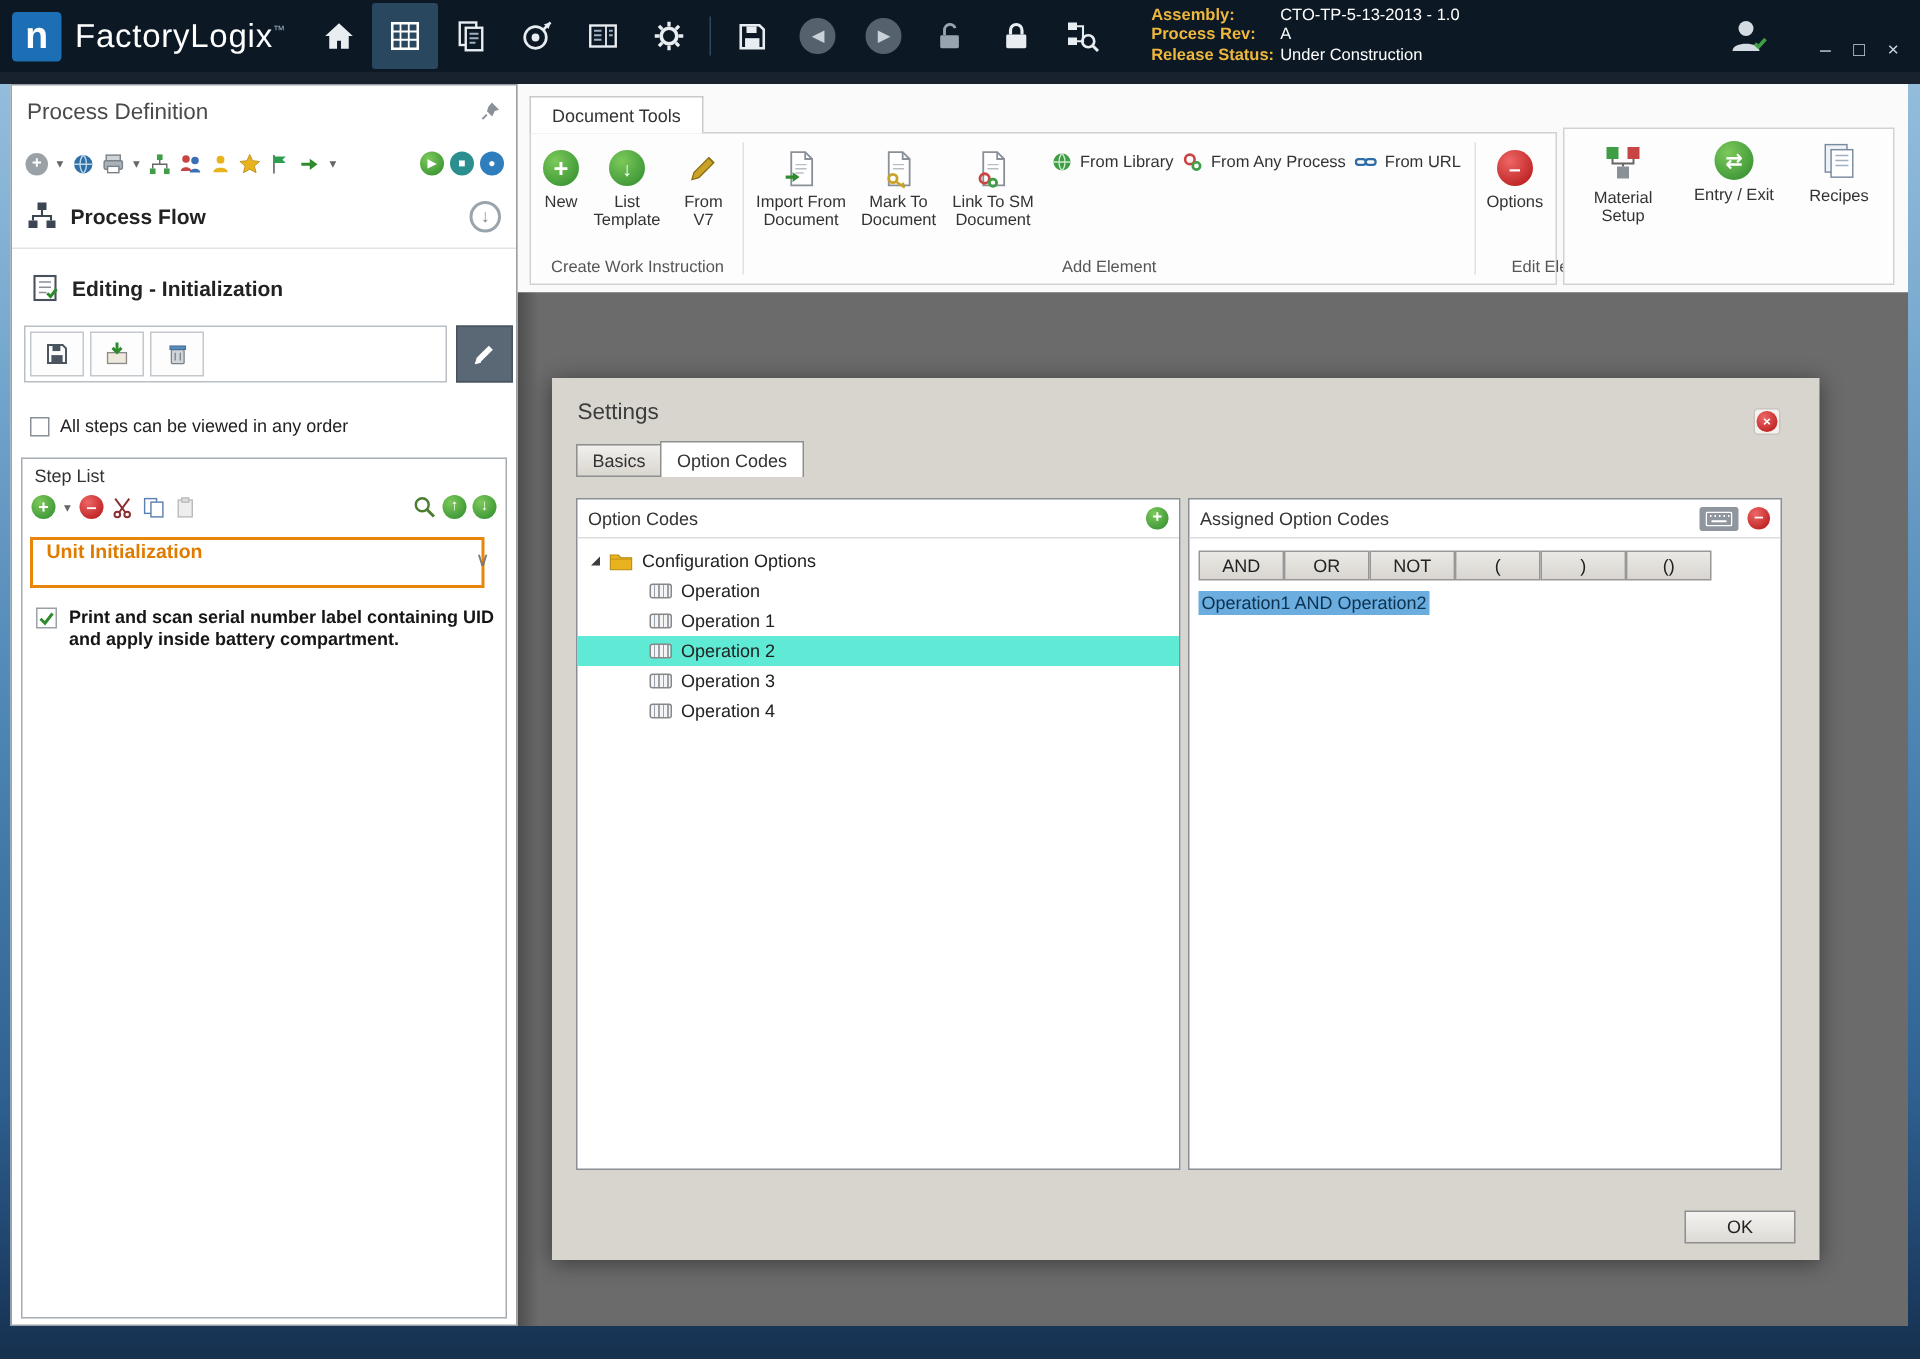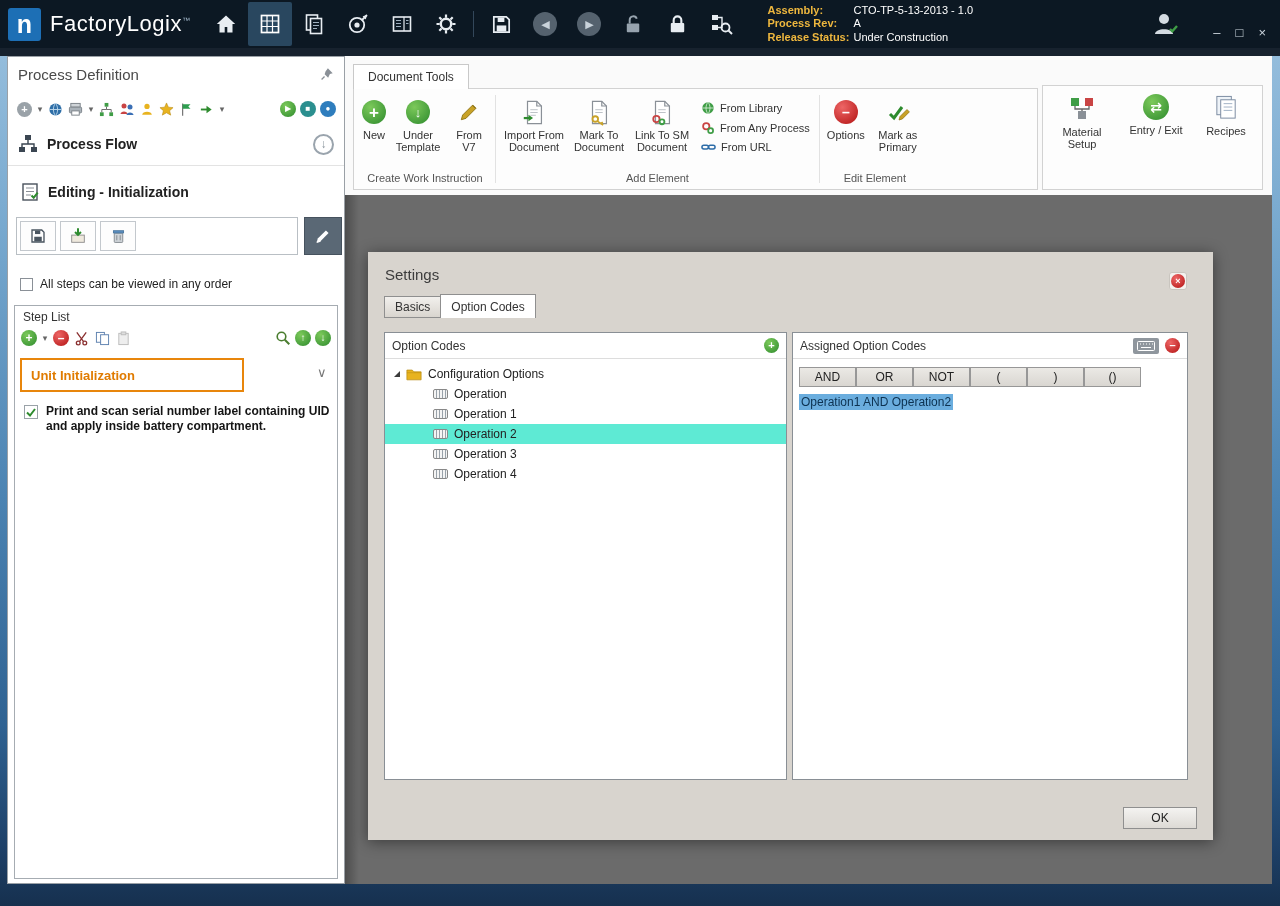--- a/index.html
+++ b/index.html
@@ -51,38 +51,38 @@
 .edit-label{font-size:14px;font-weight:bold;color:#222}
 .wi-strip{position:absolute;left:8px;top:160px;width:282px;height:38px;border:1px solid #b9bfc4;display:flex;align-items:center;gap:4px;padding:3px}
 .sq-btn{width:36px;height:30px;border:1px solid #c3c8cd;background:#fdfdfd;display:flex;align-items:center;justify-content:center}
 .dark-btn{position:absolute;left:296px;top:160px;width:38px;height:38px;background:#5a6875;border:1px solid #46525e;display:flex;align-items:center;justify-content:center}
 .chk-row{position:absolute;left:12px;top:220px;display:flex;align-items:center;gap:7px;font-size:12px;color:#222}
 .checkbox{width:13px;height:13px;border:1px solid #8a9097;background:#fff;flex:none}
 .steplist{position:absolute;left:6px;top:248px;right:6px;bottom:4px;border:1px solid #a6acb2}
 .sl-title{position:absolute;left:8px;top:4px;font-size:12px;color:#333}
 .sl-tools{position:absolute;left:6px;top:22px;right:6px;height:20px;display:flex;align-items:center;gap:4px}
 .sl-tools .right{margin-left:auto;display:flex;gap:4px}
-.sel-step{position:absolute;left:5px;top:52px;width:224px;height:34px;border:2px solid #e8860c;background:#fff;display:flex;align-items:center;padding:0 9px;font-size:13px;font-weight:bold;color:#e07b00}
+.sel-step{position:absolute;left:5px;top:52px;width:303px;height:34px;border:2px solid #e8860c;background:#fff;display:flex;align-items:flex-start;padding:0 9px;font-size:13px;font-weight:bold;color:#e07b00}
 .sel-chev{position:absolute;left:302px;top:60px;color:#777;font-size:13px;line-height:1}
 .note-row{position:absolute;left:8px;top:98px;right:4px;display:flex;gap:7px;align-items:flex-start}
 .note-txt{font-size:12px;font-weight:bold;color:#151515;line-height:15px;max-width:288px}
 
 
 .main{position:absolute;left:345px;top:56px;width:927px;height:828px;background:#6b6b6b;z-index:3}
 .ribbon-area{position:absolute;top:0;left:0;right:0;height:139px;background:#fafafa}
 .doc-tab{position:absolute;left:8px;top:8px;height:25px;padding:0 14px;background:#fff;border:1px solid #c9c9c9;border-bottom:none;display:flex;align-items:center;font-size:12px;color:#333;z-index:2}
 .ribbon-box{position:absolute;left:8px;top:32px;width:685px;height:102px;background:#fdfdfd;border:1px solid #d2d2d2;display:flex;padding:2px 4px}
 .ribbon-right{position:absolute;left:697px;top:29px;width:221px;height:105px;background:#fdfdfd;border:1px solid #d2d2d2;display:flex;align-items:flex-start;padding:8px 8px 0;gap:10px}
 .rgroup{display:flex;flex-direction:column;height:100%}
 .rbuttons{display:flex;flex:1;align-items:flex-start;padding-top:4px}
 .rgroup-label{text-align:center;font-size:11px;color:#555;padding-bottom:3px;white-space:nowrap}
 .rbtn{display:flex;flex-direction:column;align-items:center;gap:3px;padding:3px 4px;font-size:11px;line-height:12px;text-align:center;color:#333}
 .rbtn .ric{height:28px;display:flex;align-items:center;justify-content:center}
 .vsep{width:1px;background:#e2e2e2;margin:4px 3px;flex:none}
-.small-stack{display:flex;flex-direction:column;gap:6px;padding:6px 6px 0}
+.small-stack{display:flex;flex-direction:row;gap:6px;padding:6px 6px 0}
 .sitem{display:flex;align-items:center;gap:5px;font-size:11px;color:#333;white-space:nowrap}
 .bigbtn{display:flex;flex-direction:column;align-items:center;gap:4px;font-size:11px;line-height:12px;text-align:center;color:#333}
 
 
 .workspace{position:absolute;top:139px;left:0;right:0;bottom:0;background:#6b6b6b}
 .workspace::before{content:"";position:absolute;left:0;top:0;width:14px;height:100%;background:linear-gradient(90deg,rgba(0,0,0,.28),rgba(0,0,0,0))}
 .dialog{position:absolute;left:23px;top:57px;width:845px;height:588px;background:#d8d4ce;box-shadow:0 2px 14px rgba(0,0,0,.45)}
 .dlg-title{position:absolute;left:17px;top:14px;font-size:15px;color:#3c3c3c}
 .dlg-close{position:absolute;right:26px;top:20px;width:18px;height:18px;background:#f4f2ef;border:1px solid #c9c5bf;border-radius:3px;display:flex;align-items:center;justify-content:center}
 .dlg-close .inner{width:14px;height:14px;border-radius:50%;background:radial-gradient(circle at 35% 30%,#ee6666,#b21212);color:#fff;font-size:9px;font-weight:bold;display:flex;align-items:center;justify-content:center;line-height:1}
@@ -463,21 +463,21 @@
                 </span>
               </span>
             <span>New</span>
           </div>
           <div class="rbtn" style="width:56px">
             <span class="ric">
                 <span class="cbtn c24 green">
                   <span style="font-size:13px">↓</span>
                 </span>
               </span>
-            <span>Under Template</span>
+            <span>List Template</span>
           </div>
           <div class="rbtn" style="width:46px">
             <span class="ric">
                 <svg width="22" height="22" viewBox="0 0 20 20">
                   <path d="M3 17l1.2-4.2 9-9 3 3-9 9z" fill="#c9a227" stroke="#8a7112" stroke-width=".8"></path>
                   <path d="M13.2 3.8l3 3" stroke="#8a7112"></path>
                 </svg>
               </span>
             <span>From V7</span>
           </div>

